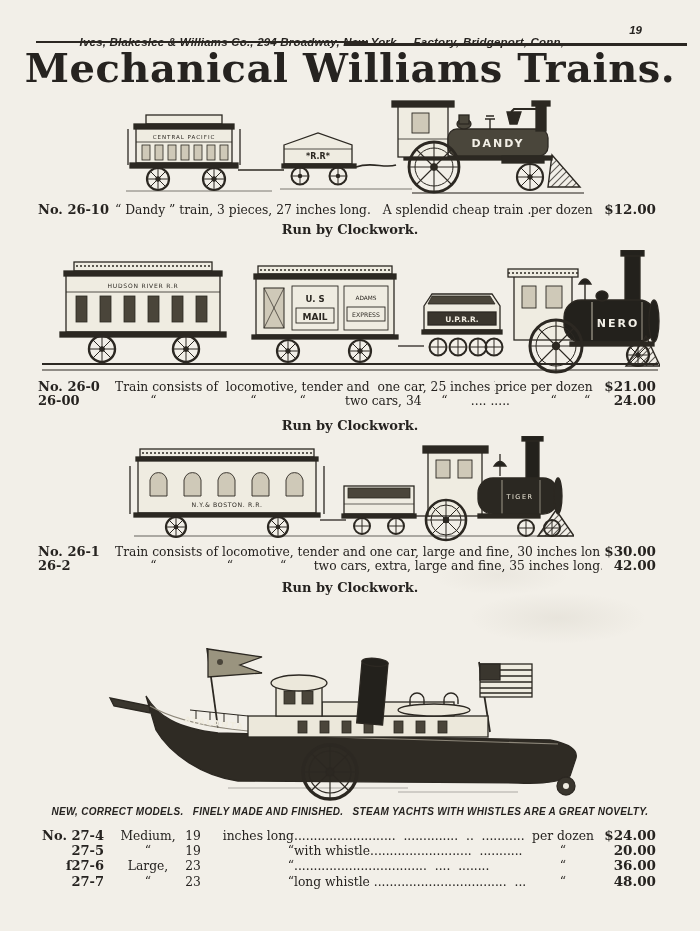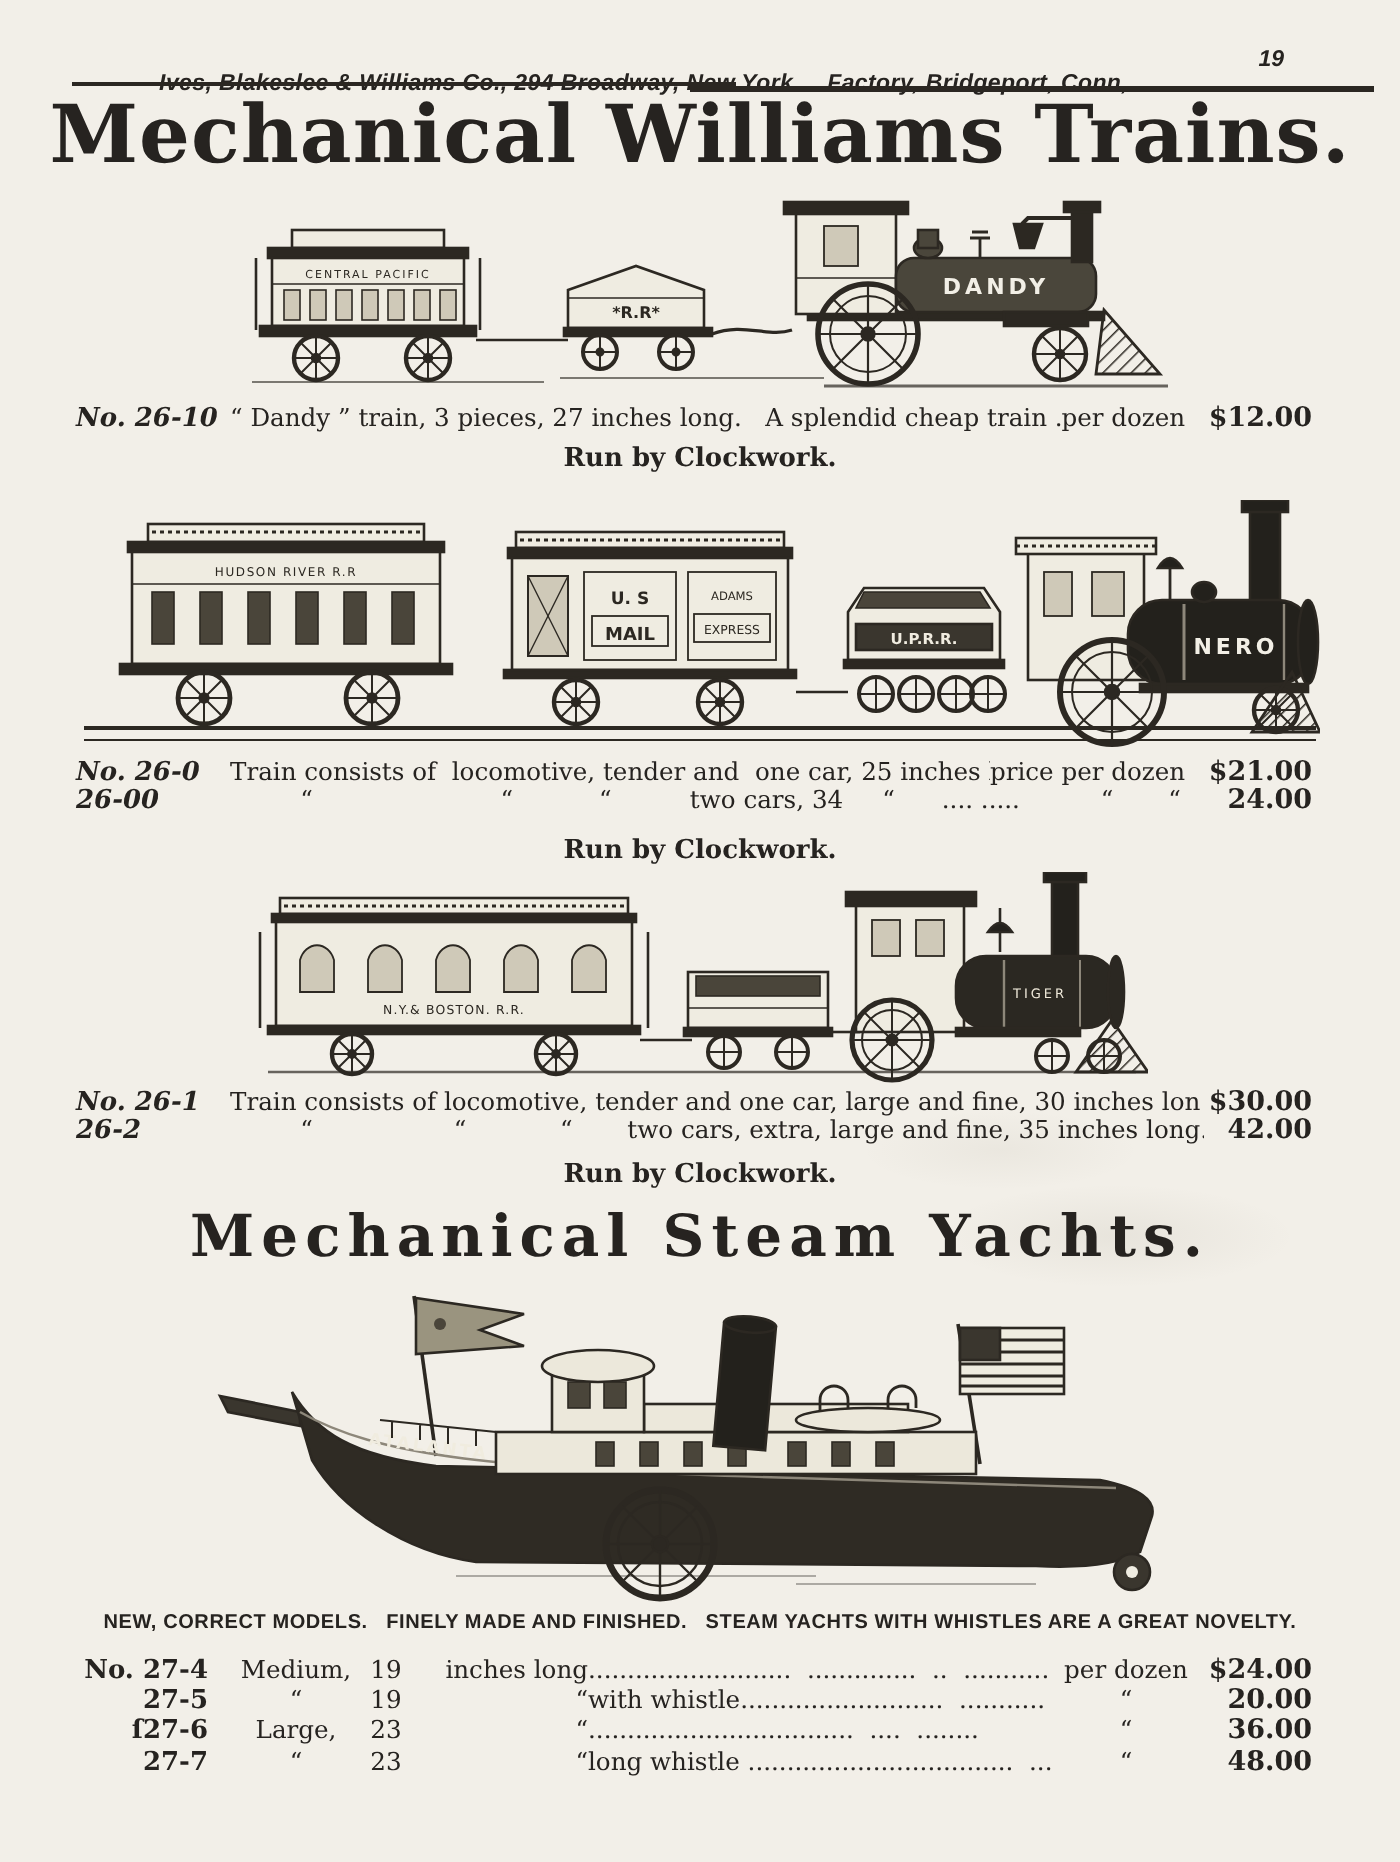--- a/index.html
+++ b/index.html
@@ -16,28 +16,28 @@
   .rule-l{left:36px;top:41px;width:332px;height:2px;}
   .rule-r{left:345px;top:43px;width:342px;height:2.5px;}
   
   .main-title{position:absolute;left:0;right:0;top:44px;margin:0;text-align:center;
           font-family:"DejaVu Serif",serif;font-weight:bold;font-size:40px;letter-spacing:.5px;}
   .yacht-title{position:absolute;left:0;right:0;top:601px;margin:0;text-align:center;
           font-family:"DejaVu Serif",serif;font-weight:bold;font-size:29px;letter-spacing:3.5px;}
   
   .row{position:absolute;left:38px;right:44px;display:flex;align-items:baseline;
        font-size:12.3px;line-height:14px;}
-  .c-no{width:77px;flex:0 0 auto;font-weight:bold;font-size:13px;white-space:pre;font-style:italic;}
+  .c-no{width:77px;flex:0 0 auto;font-weight:bold;font-size:13px;white-space:pre;}
   .c-body{flex:1 1 auto;min-width:0;overflow:hidden;white-space:pre;}
   .c-tail{flex:0 0 auto;white-space:pre;}
   .c-price{flex:0 0 auto;min-width:50px;text-align:right;font-weight:bold;font-size:13.5px;}
   .runby{position:absolute;left:0;right:0;text-align:center;font-weight:bold;font-size:13px;}
   
   .caption{position:absolute;left:0;right:0;top:806px;text-align:center;
-           font-family:"Liberation Sans",sans-serif;font-weight:bold;
+           font-family:"Liberation Sans",sans-serif;font-style:italic;font-weight:bold;
            font-size:10px;letter-spacing:.3px;white-space:pre;}
   .ytable{position:absolute;left:38px;right:44px;top:828px;}
   .yrow{display:flex;align-items:baseline;font-size:12.3px;line-height:14.2px;}
   .y-no{width:66px;flex:0 0 auto;text-align:right;font-weight:bold;font-size:13px;margin-right:14px;white-space:pre;}
   .y-name{width:60px;flex:0 0 auto;text-align:center;}
   .y-size{width:30px;flex:0 0 auto;text-align:center;}
   .y-unit{width:86px;flex:0 0 auto;text-align:right;white-space:pre;}
   .y-desc{flex:1 1 auto;min-width:0;overflow:hidden;white-space:pre;}
   .y-doz{width:70px;flex:0 0 auto;text-align:center;}
   .y-price{width:58px;flex:0 0 auto;text-align:right;font-weight:bold;font-size:13.5px;}
@@ -344,21 +344,20 @@
     <span class="c-price">$30.00</span>
   </div>
   <div class="row" style="top:558px">
     <span class="c-no">26-2</span>
     <span class="c-body">         “                  “            “       two cars, extra, large and fine, 35 inches long......</span>
     <span class="c-tail"> </span>
     <span class="c-price">42.00</span>
   </div>
   <div class="runby" style="top:580px">Run by Clockwork.</div>
 
-  <h2 class="yacht-title">Mechanical Steam Yachts.</h2>
 
   <svg class="illus" style="left:98px;top:636px;" width="506" height="168" viewBox="0 0 506 168">
     <g stroke="#2c2822" fill="none" stroke-width="1.3">
 
       <g>
         <line x1="120" y1="92" x2="109" y2="12" stroke-width="1.8"></line>
         <polygon points="110,13 164,21 142,29 164,37 110,41" fill="#9a947f"></polygon>
         <circle cx="122" cy="26" r="3" fill="#4a453a" stroke="none"></circle>
       </g>
       <g>

